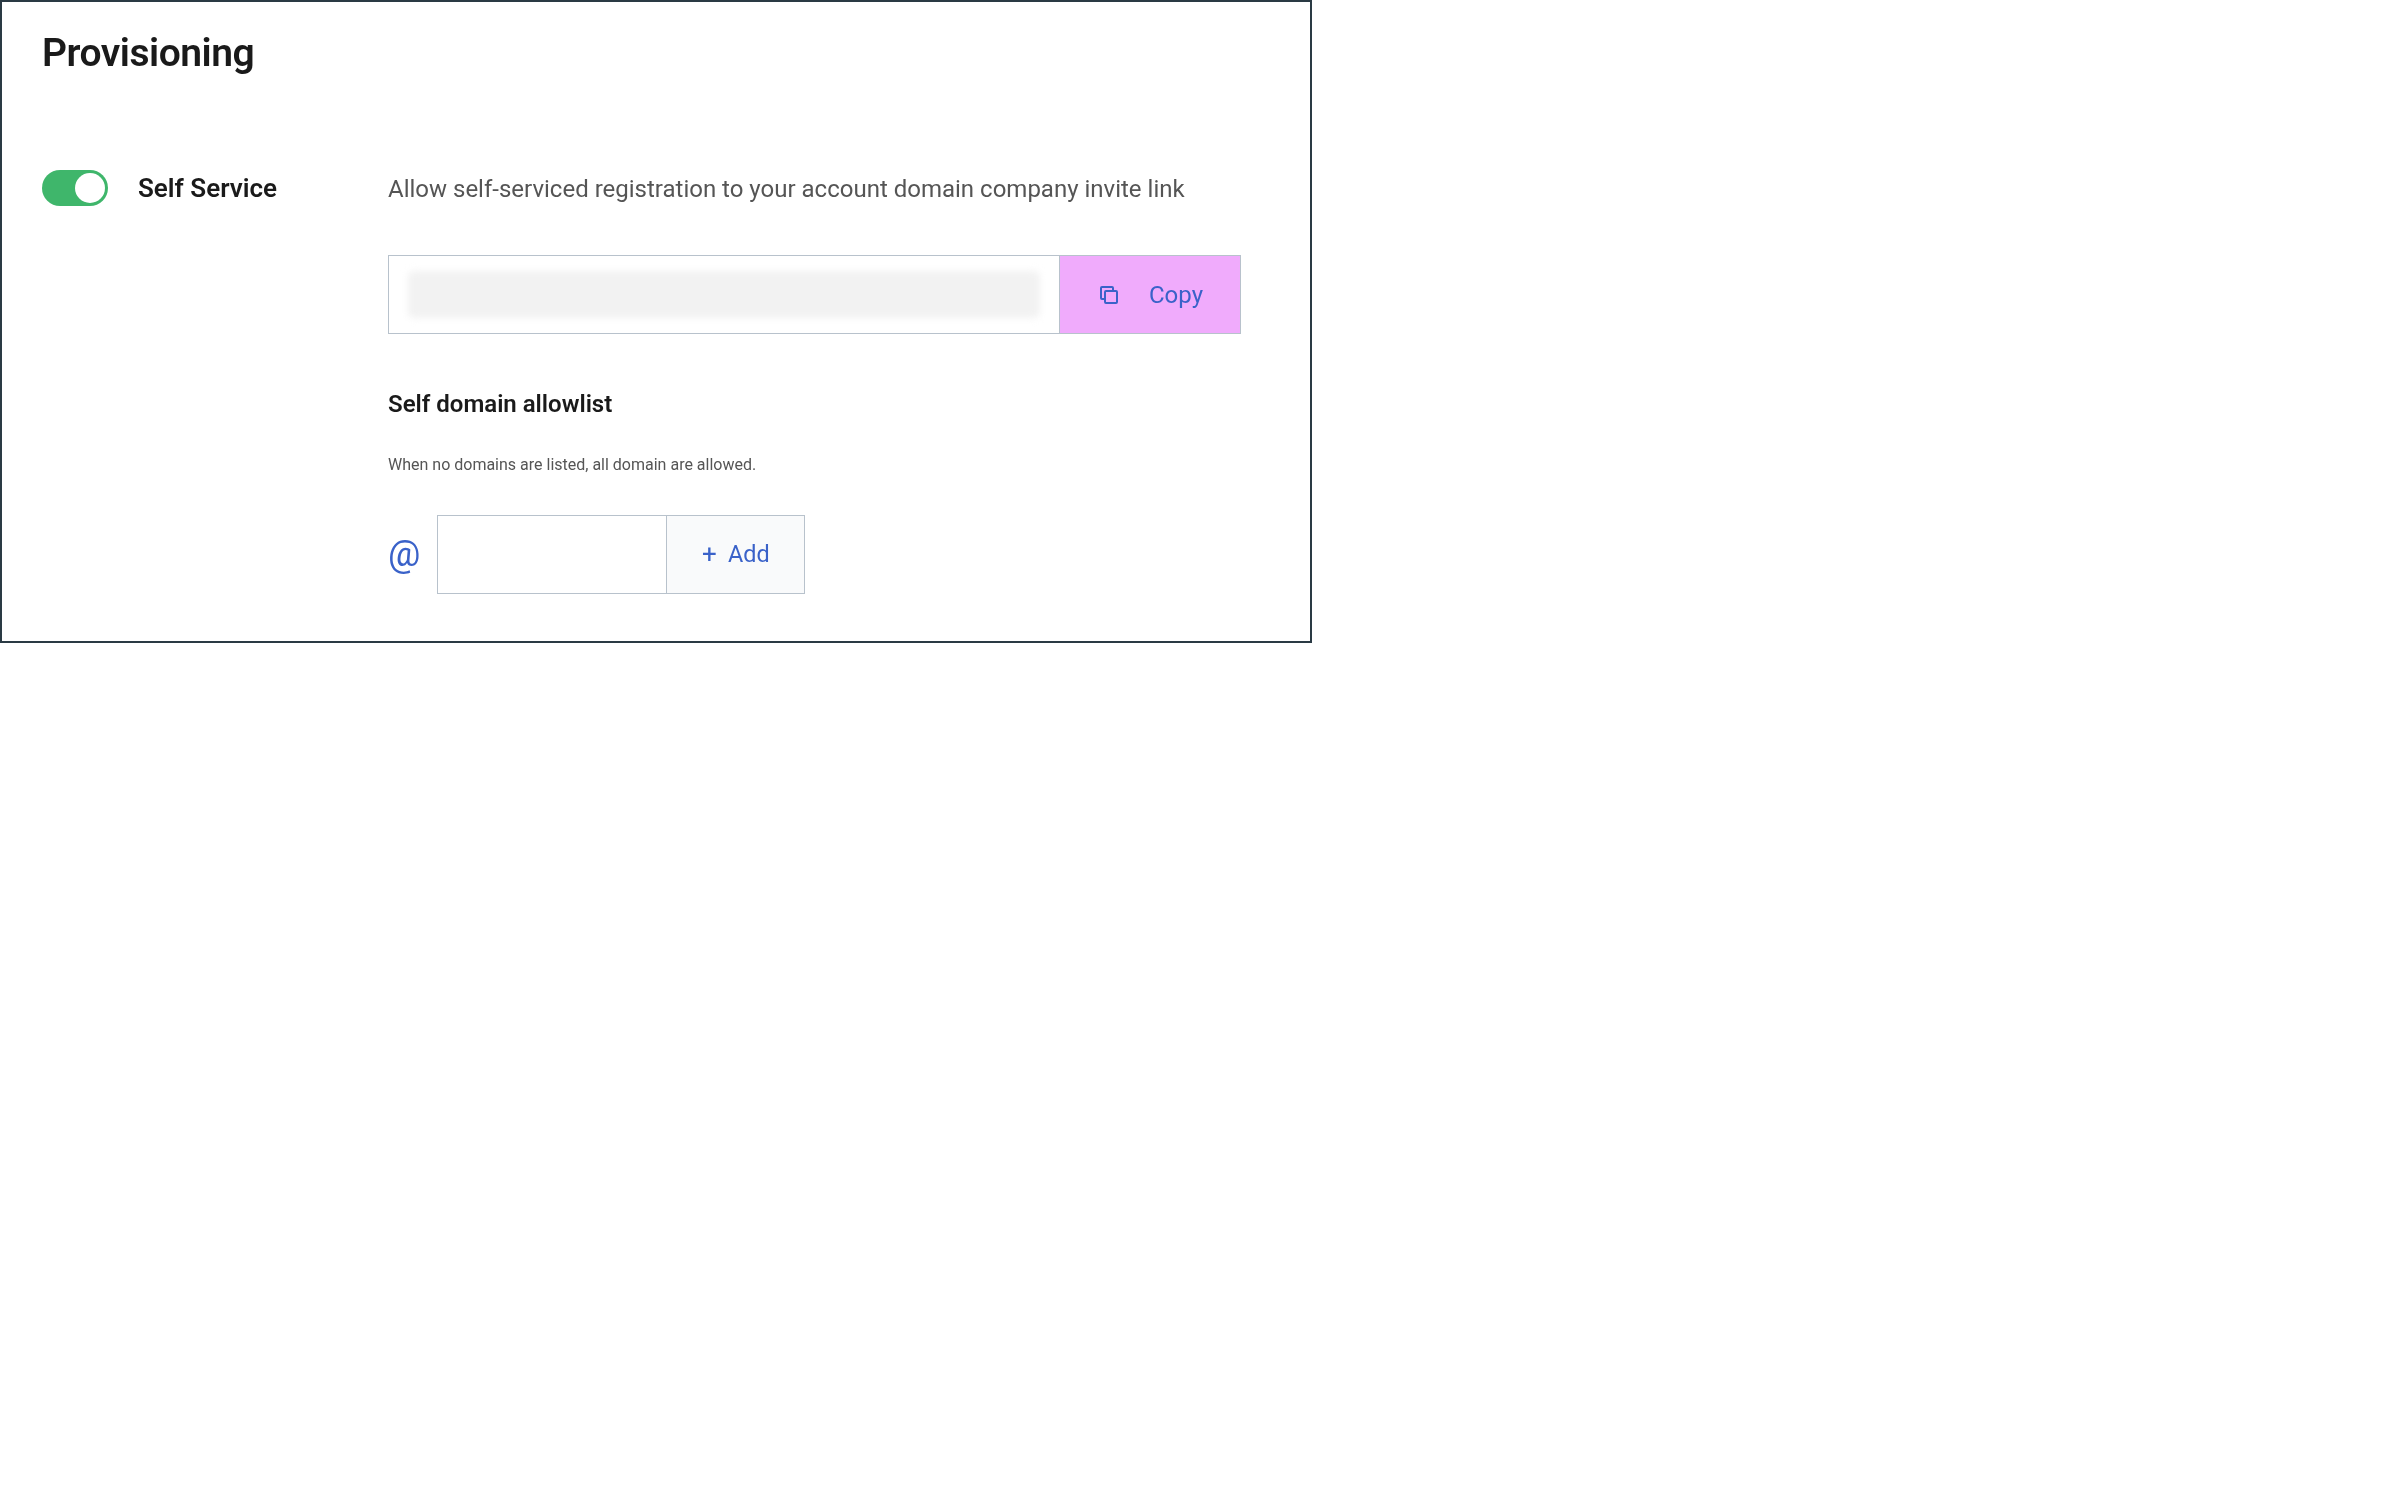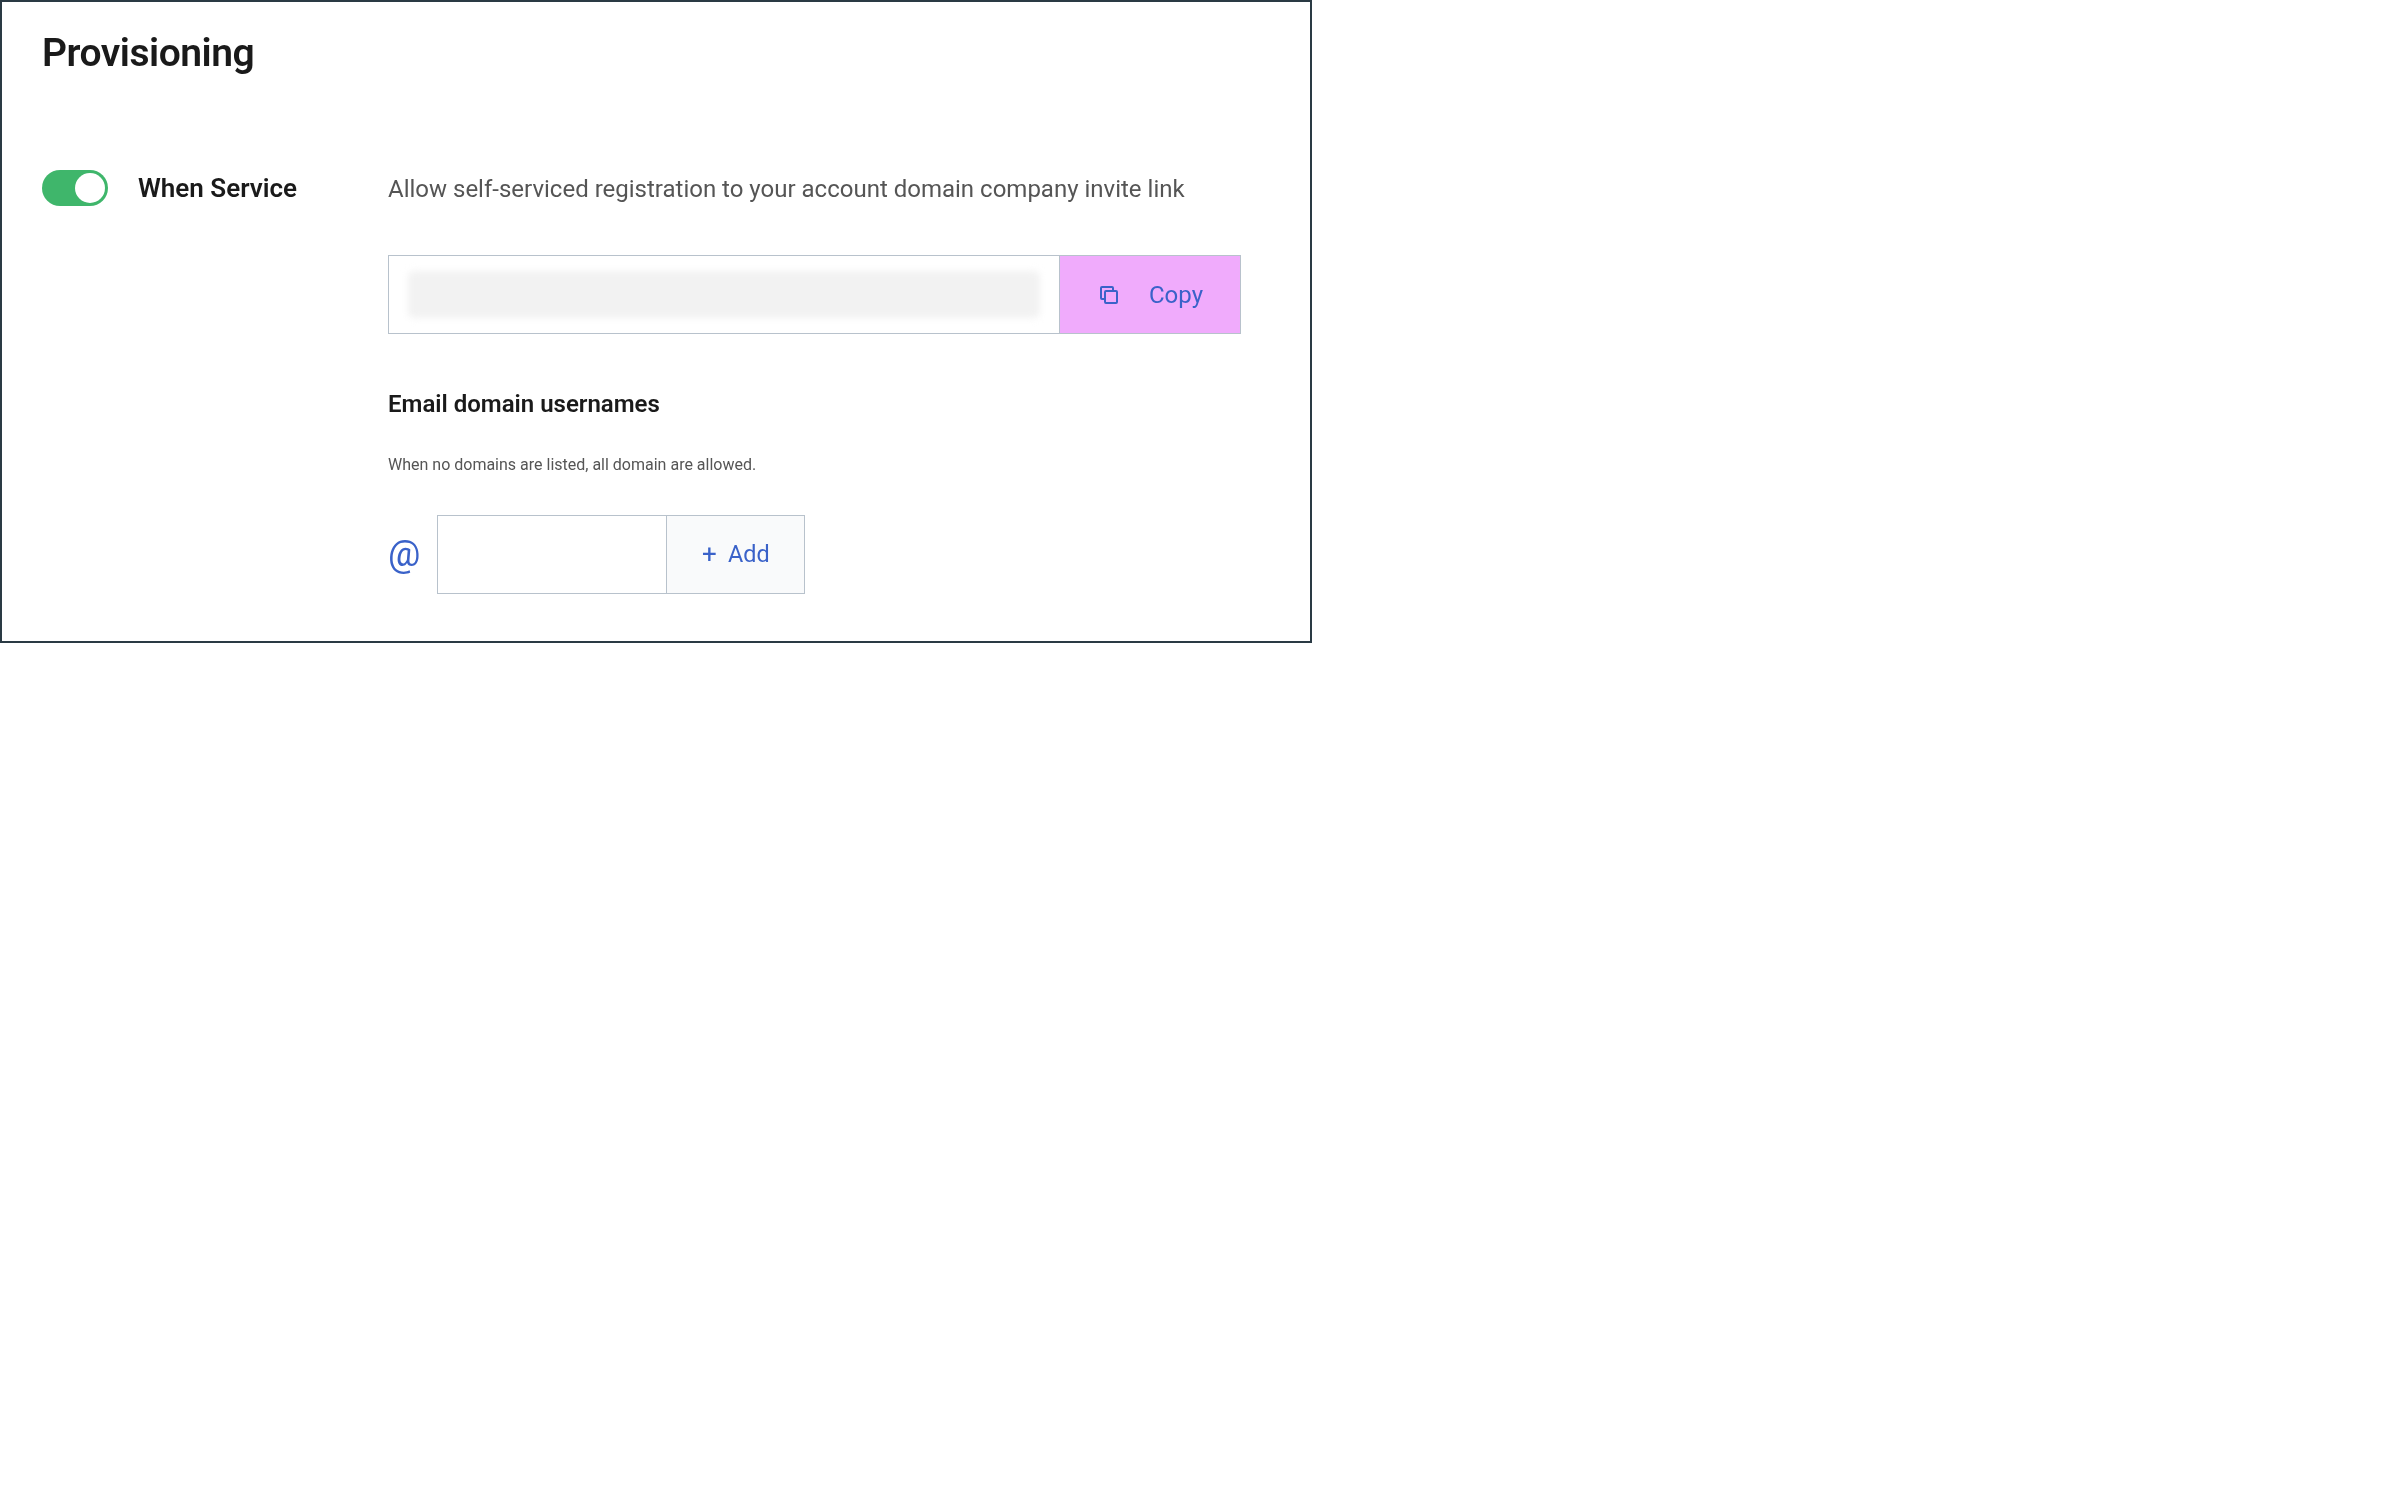--- a/index.html
+++ b/index.html
@@ -170,42 +170,42 @@
 <body>
 
 <div class="panel">
   <h1 class="page-title">Provisioning</h1>
 
   <div class="section">
     <div class="section-left">
       <div class="toggle">
         <div class="toggle-knob"></div>
       </div>
-      <div class="section-heading">When Service</div>
+      <div class="section-heading">Self Service</div>
     </div>
 
     <div class="section-right">
       <p class="description">Allow self-serviced registration to your account domain company invite link</p>
 
       <div class="input-group">
         <div class="link-display">
           <div class="blurred-content"></div>
         </div>
         <div class="copy-button">
           <span class="copy-icon">
             <svg viewBox="0 0 24 24" fill="none" stroke="#3a62c9" stroke-width="2">
               <rect x="8" y="8" width="12" height="12" rx="1"></rect>
               <path d="M16 8V5a1 1 0 0 0-1-1H5a1 1 0 0 0-1 1v10a1 1 0 0 0 1 1h3"></path>
             </svg>
           </span>
           <span>Copy</span>
         </div>
       </div>
 
-      <h3 class="sub-heading">Email domain usernames</h3>
+      <h3 class="sub-heading">Self domain allowlist</h3>
       <p class="hint">When no domains are listed, all domain are allowed.</p>
 
       <div class="domain-input-row">
         <span class="at-icon">@</span>
         <div class="domain-group">
           <input type="text" class="domain-input" value="" style="">
           <div class="add-button">
             <span class="plus-icon">+</span>
             <span>Add</span>
           </div>

